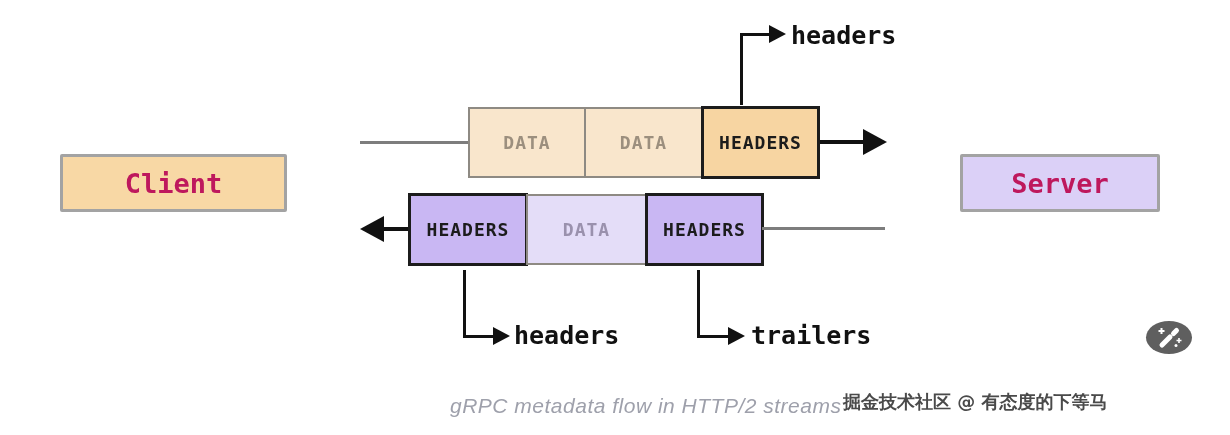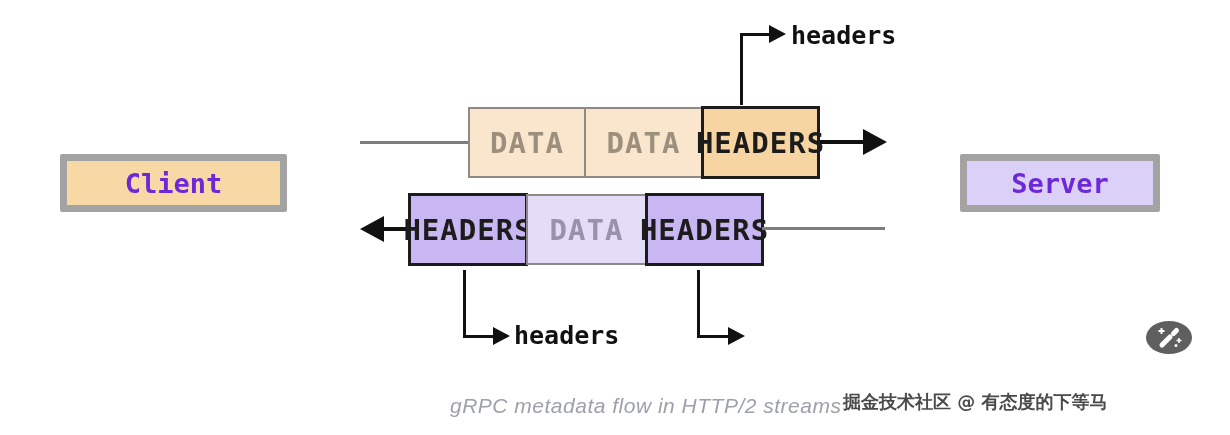--- a/index.html
+++ b/index.html
@@ -9,41 +9,41 @@
     height: 435px;
     background: #ffffff;
     overflow: hidden;
     font-family: "DejaVu Sans Mono", monospace;
   }
 
   
   .node {
     position: absolute;
     height: 58px;
-    border: 7px solid #a3a3a3;
+    border: 3px solid #a3a3a3;
     border-radius: 2px;
     box-sizing: border-box;
     display: flex;
     align-items: center;
     justify-content: center;
     font-size: 27px;
     font-weight: bold;
-    color: #6d28d9;
+    color: #be185d;
   }
   .node-client { left: 60px; top: 154px; width: 227px; background: #f8d8a5; }
   .node-server { left: 960px; top: 154px; width: 200px; background: #dbd0f7; }
 
   
   .frame {
     position: absolute;
     box-sizing: border-box;
     display: flex;
     align-items: center;
     justify-content: center;
-    font-size: 29px;
+    font-size: 18px;
     font-weight: bold;
     letter-spacing: 1px;
   }
   .frame-data-req   { background: #f9e6cc; border: 2px solid #8e8a83; color: #9c8f7e; }
   .frame-head-req   { background: #f7d5a2; border: 3px solid #1c1c1c; color: #1c1c1c; }
   .frame-head-res   { background: #c9b7f3; border: 3px solid #1c1c1c; color: #1c1c1c; }
   .frame-data-res   { background: #e4ddf8; border: 2px solid #8e8a83; color: #9a91ad; }
 
   
   .hline { position: absolute; background: #7d7d7d; height: 3px; }
@@ -177,20 +177,21 @@
   </div>
 
   <div class="hline" style="left:762px; top:227px; width:123px;"></div>
 
   <div class="elbow-down" style="left:463px; top:270px; width:31px; height:68px;"></div>
   <div class="arr-right-sm" style="left:493px; top:327px;"></div>
   <div class="anno-label" style="left:514px; top:321px;">headers</div>
 
   <div class="elbow-down" style="left:697px; top:270px; width:32px; height:68px;"></div>
   <div class="arr-right-sm" style="left:728px; top:327px;"></div>
+  <div class="anno-label" style="left:751px; top:321px;">trailers</div>
 
   <div class="caption">gRPC metadata flow in HTTP/2 streams</div>
 
   <div class="watermark">掘金技术社区 @ 有态度的下等马</div>
 
   <button class="magic-btn">
     <span style="display:flex;">
       <svg width="46" height="33" viewBox="0 0 46 33" xmlns="http://www.w3.org/2000/svg">
         <line x1="16" y1="24" x2="24" y2="16" stroke="#ffffff" stroke-width="5" stroke-linecap="round"></line>
         <line x1="27.5" y1="12.5" x2="30.5" y2="9.5" stroke="#ffffff" stroke-width="5" stroke-linecap="round"></line>

